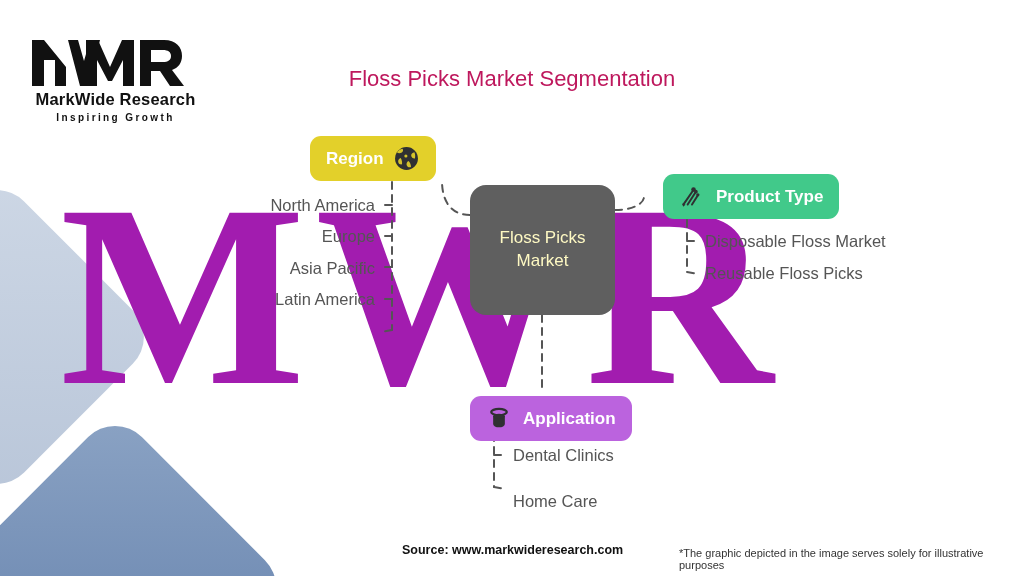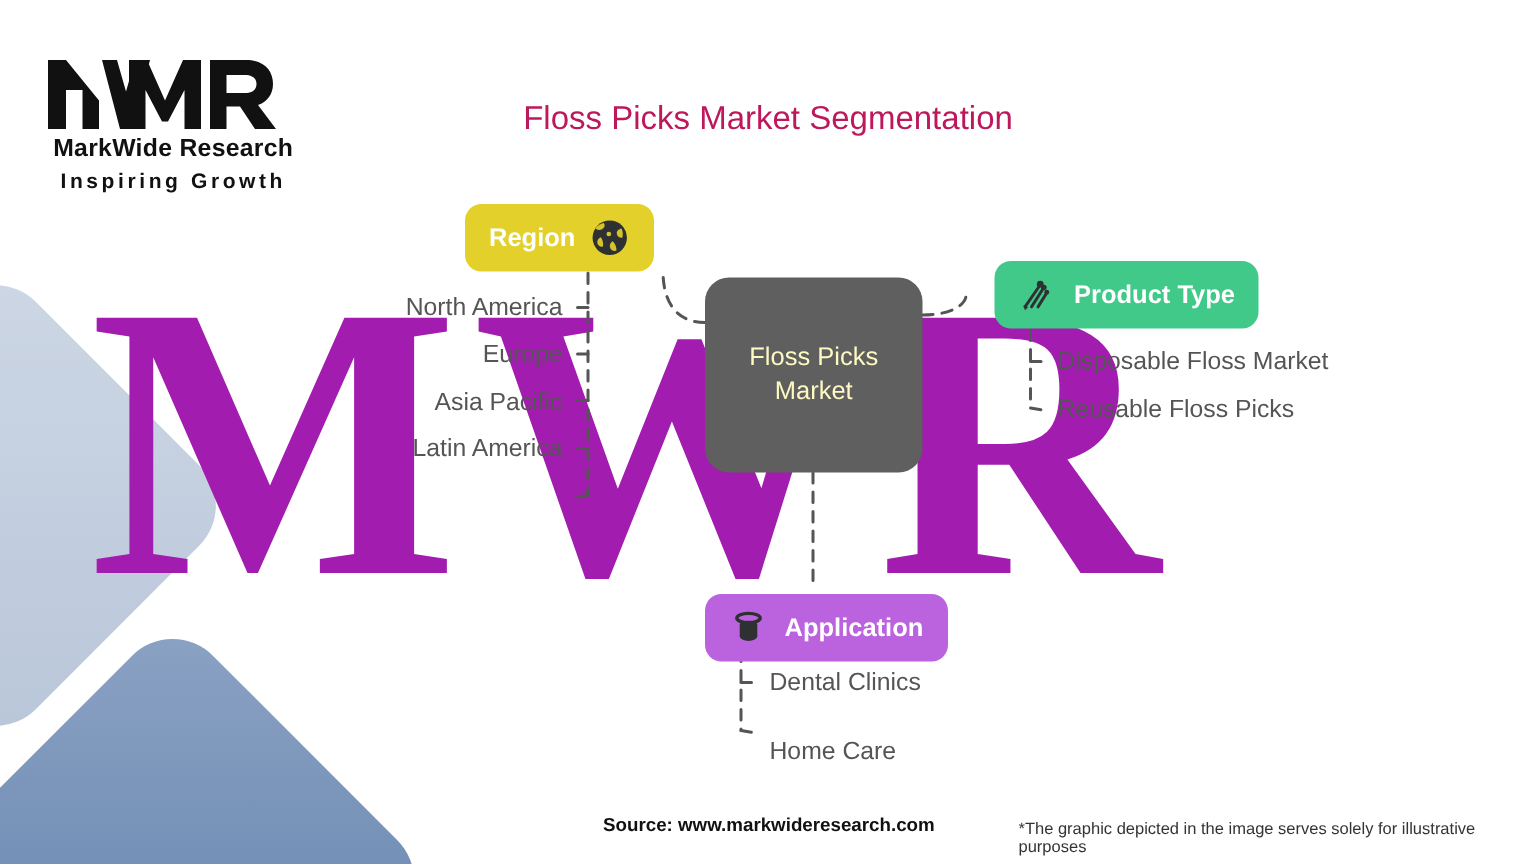--- a/index.html
+++ b/index.html
@@ -72,21 +72,21 @@
     display: block;
   }
   .logo-name {
     font-size: 16.5px;
     font-weight: 700;
     color: #111111;
     letter-spacing: 0.2px;
     margin-top: 1px;
   }
   .logo-tag {
-    font-size: 14px;
+    font-size: 10px;
     font-weight: 700;
     color: #111111;
     letter-spacing: 2.4px;
     margin-top: 3px;
   }
 
   
   #title {
     position: absolute;
     left: 0;

